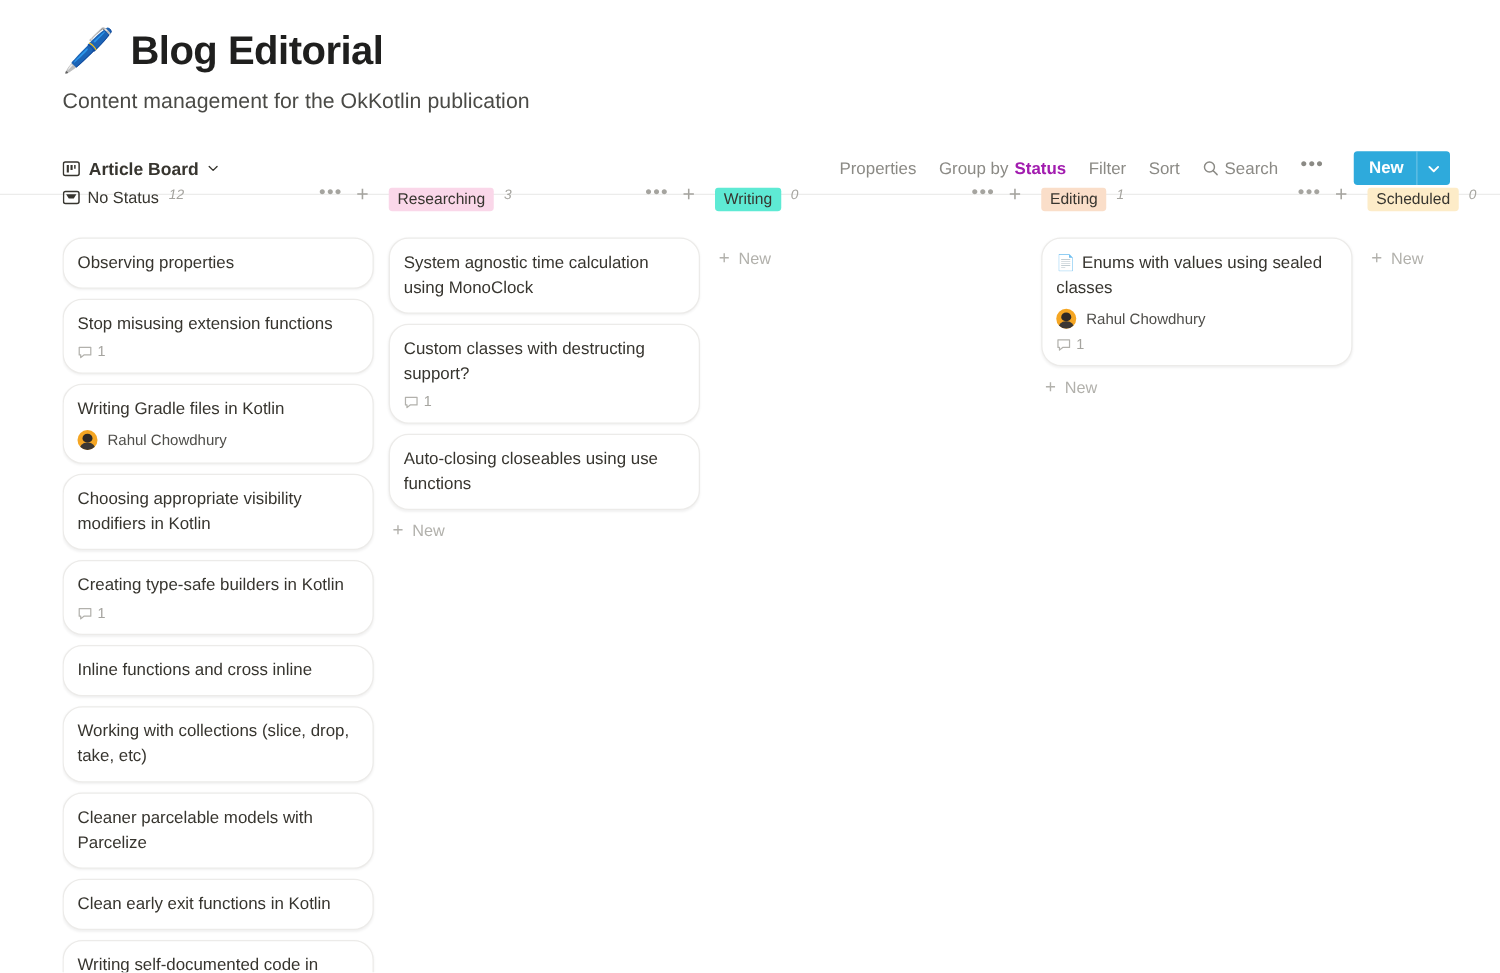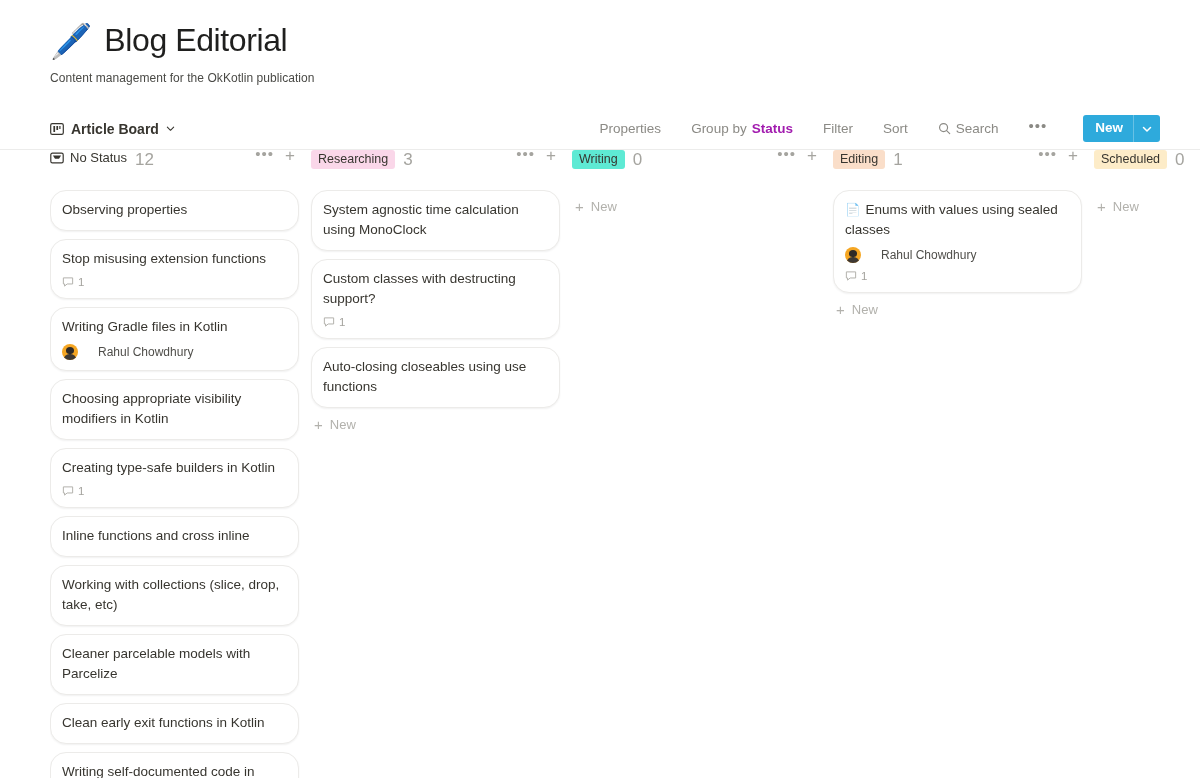--- a/index.html
+++ b/index.html
@@ -10,44 +10,44 @@
     color: #37352f;
     overflow: hidden;
   }
   .page { position: relative; width: 1200px; height: 778px; }
 
   
   .header { padding: 22px 0 0 50px; }
   .title-row { display: flex; align-items: center; gap: 12px; }
   .title-emoji { font-size: 34px; line-height: 1; filter: grayscale(0.1); }
   .page-title {
-    font-size: 32px; font-weight: 400; letter-spacing: -0.4px;
+    font-size: 32px; font-weight: 700; letter-spacing: -0.4px;
     color: #1f1f1e;
   }
   .page-desc {
     margin-top: 12px;
-    font-size: 12px; color: #4a4a46; letter-spacing: 0.05px;
+    font-size: 17px; color: #4a4a46; letter-spacing: 0.05px;
   }
 
   
   .toolbar {
     margin-top: 23px;
     height: 42px;
     padding: 0 40px 0 50px;
     display: flex; align-items: center; justify-content: space-between;
     border-bottom: 1px solid #ececeb;
   }
   .view-tab { display: flex; align-items: center; gap: 7px; cursor: pointer; }
   .view-name { font-size: 14px; font-weight: 600; color: #37352f; }
   .board-icon { display: inline-block; width: 14px; height: 14px; position: relative; }
   .board-icon svg { display: block; }
   .chev { display: inline-block; width: 9px; height: 9px; }
   .chev svg { display: block; }
 
-  .tools { display: flex; align-items: center; gap: 30px; }
+  .tools { display: flex; align-items: center; gap: 18px; }
   .tool {
     font-size: 13.5px; color: #8b8a85; cursor: pointer;
     display: flex; align-items: center; gap: 5px; white-space: nowrap;
   }
   .tool.strong-part b { color: #a21caf; font-weight: 600; }
   .tool .search-ico { width: 13px; height: 13px; display: inline-block; }
   .dots-tool { color: #8b8a85; font-size: 15px; letter-spacing: 1px; cursor: pointer; line-height: 8px; padding-bottom: 5px;}
   .new-btn {
     display: flex; align-items: stretch; border-radius: 3px; overflow: hidden;
     background: #2eaadc; margin-left: 6px; cursor: pointer;
@@ -70,39 +70,39 @@
     height: 32px; display: flex; align-items: flex-start; gap: 8px;
     padding-right: 4px;
   }
   .col-badge {
     font-size: 12.5px; padding: 2px 7px 3px; border-radius: 3px;
     color: #37352f; line-height: 14px; white-space: nowrap;
   }
   .col-plain {
     font-size: 13px; color: #37352f; display: flex; align-items: center; gap: 6px;
   }
-  .col-count { font-size: 17px; color: #a5a49f; }
+  .col-count { font-size: 11px; color: #a5a49f; font-style: italic; }
   .col-actions { margin-left: auto; display: flex; align-items: center; gap: 11px; }
   .col-dots { color: #a5a49f; font-size: 15px; letter-spacing: 1px; cursor: pointer; line-height: 6px; padding-bottom:5px;}
   .col-plus { color: #a5a49f; font-size: 17px; cursor: pointer; line-height: 12px; font-weight: 300; }
 
   .cards { margin-top: 8px; display: flex; flex-direction: column; gap: 8px; }
   .card {
     background: #fff;
     border: 1px solid #ecebe9;
     border-radius: 16px;
     box-shadow: 0 1px 2px rgba(15,15,15,0.06);
     padding: 9px 11px 10px;
     cursor: pointer;
   }
   .card-title {
     font-size: 13.5px; line-height: 20px; color: #37352f;
   }
   .card-title .pg-ico { margin-right: 5px; font-size: 12.5px; }
-  .meta-row { display: flex; align-items: center; gap: 20px; margin-top: 7px; }
+  .meta-row { display: flex; align-items: center; gap: 8px; margin-top: 7px; }
   .avatar {
     width: 16px; height: 16px; border-radius: 50%;
     background: #f5a623; overflow: hidden; position: relative; flex: 0 0 16px;
   }
   .avatar .face {
     position: absolute; left: 50%; top: 3px; transform: translateX(-50%);
     width: 8px; height: 7px; border-radius: 50% 50% 45% 45%;
     background: #2f2a26;
   }
   .avatar .body {

